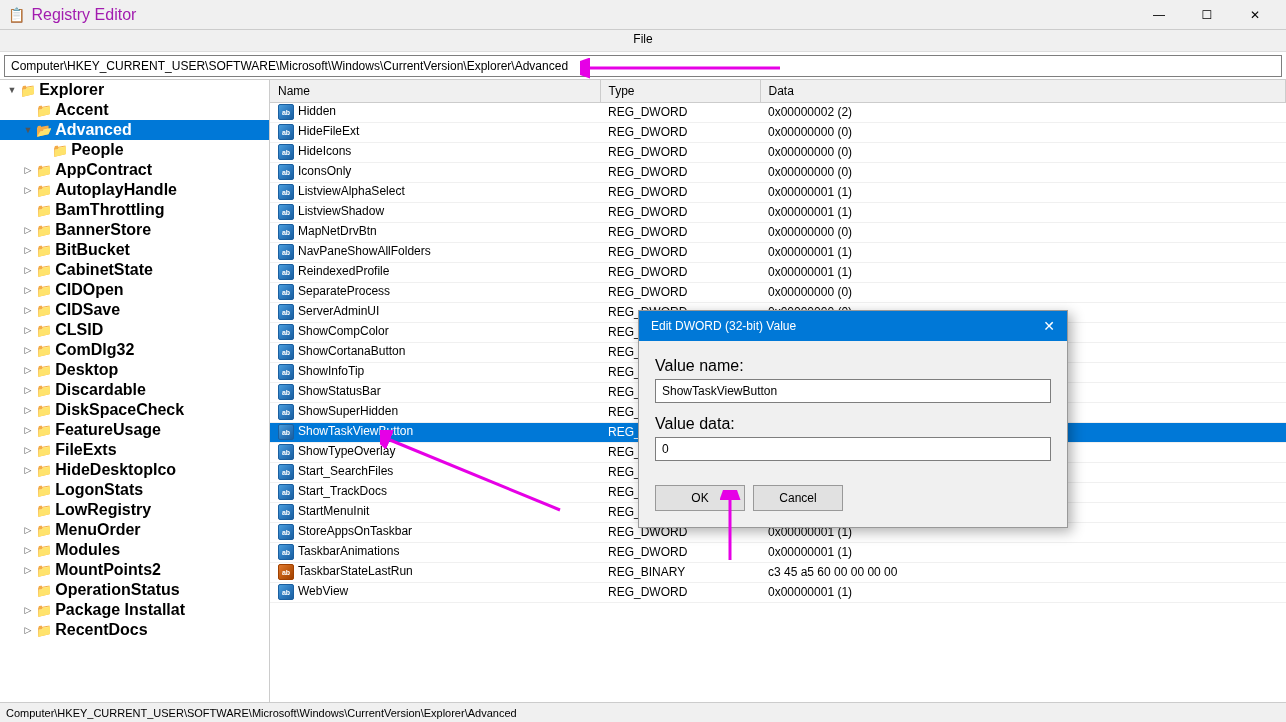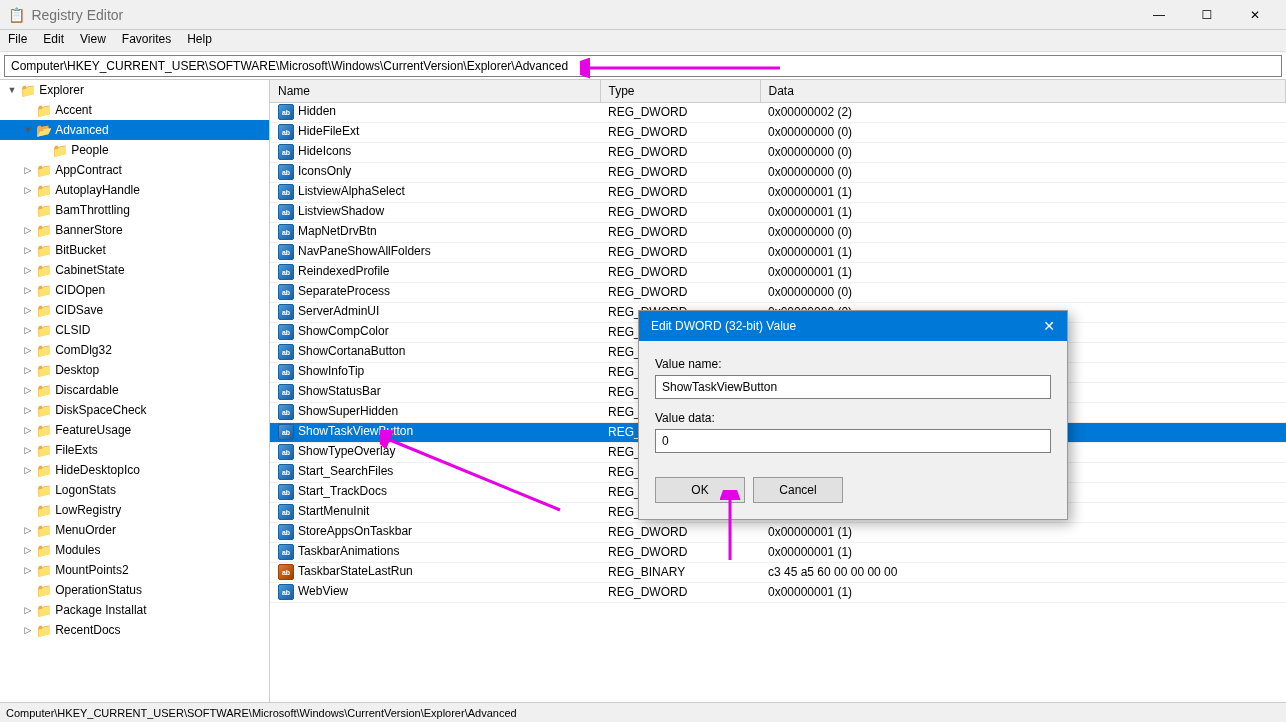--- a/index.html
+++ b/index.html
@@ -22,22 +22,22 @@
       padding: 0 8px;
       border-bottom: 1px solid #ccc;
       justify-content: space-between;
     }
     .title-bar-left {
       display: flex;
       align-items: center;
       gap: 6px;
     }
     .title-bar-title {
-      font-size: 14px;
-      color: #737373;
+      font-size: 16px;
+      color: #a21caf;
     }
     .title-bar-controls {
       display: flex;
       gap: 2px;
     }
     .title-btn {
       width: 46px;
       height: 30px;
       border: none;
       background: transparent;
@@ -46,21 +46,23 @@
       display: flex;
       align-items: center;
       justify-content: center;
     }
 
     
     .menu-bar {
       background: #f0f0f0;
       height: 22px;
       display: flex;
+      align-items: center;
       border-bottom: 1px solid #ddd;
+      flex-direction: column;
     }
     .menu-item {
       padding: 2px 8px;
       cursor: pointer;
       font-size: 12px;
     }
 
     
     .address-bar {
       background: #fff;
@@ -118,21 +120,21 @@
       cursor: pointer;
       flex-shrink: 0;
     }
     .expand-btn.empty { color: transparent; }
     .folder-icon {
       color: #ffc83d;
       margin-right: 3px;
       font-size: 13px;
       flex-shrink: 0;
     }
-    .tree-label { font-size: 12px; }
+    .tree-label { font-size: 16px; font-weight: bold; }
 
     
     .content-panel {
       flex: 1;
       background: #fff;
       overflow-y: auto;
     }
 
     
     .reg-table {
@@ -246,21 +248,21 @@
       font-size: 14px;
       cursor: pointer;
       display: flex;
       align-items: center;
       justify-content: center;
     }
     .dialog-body {
       padding: 16px;
     }
     .dialog-label {
-      font-size: 12px;
+      font-size: 16px;
       margin-bottom: 4px;
     }
     .dialog-input {
       width: 100%;
       height: 24px;
       border: 1px solid #7e7e7e;
       padding: 0 6px;
       font-size: 12px;
       font-family: 'Segoe UI', sans-serif;
       margin-bottom: 12px;

